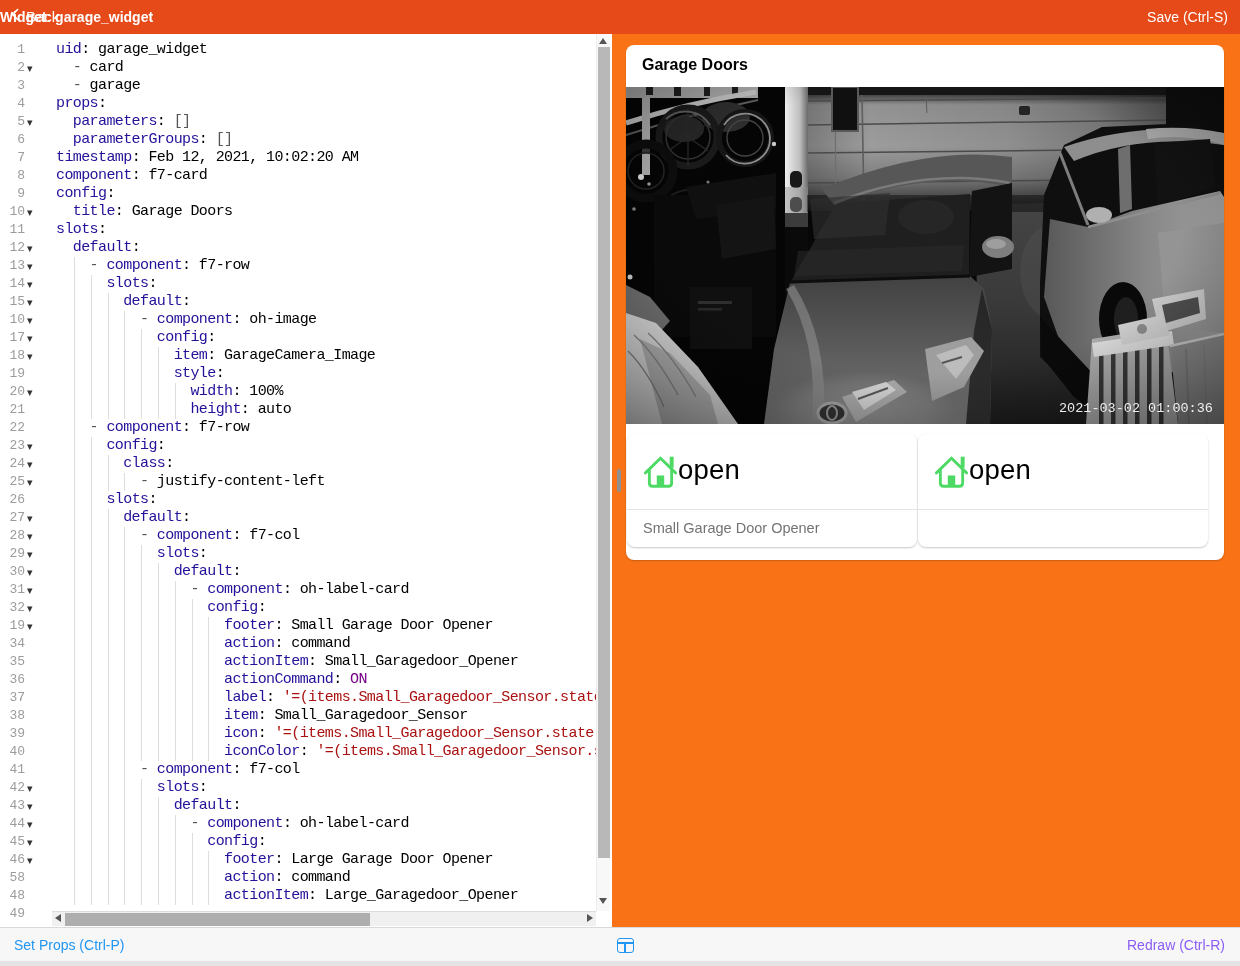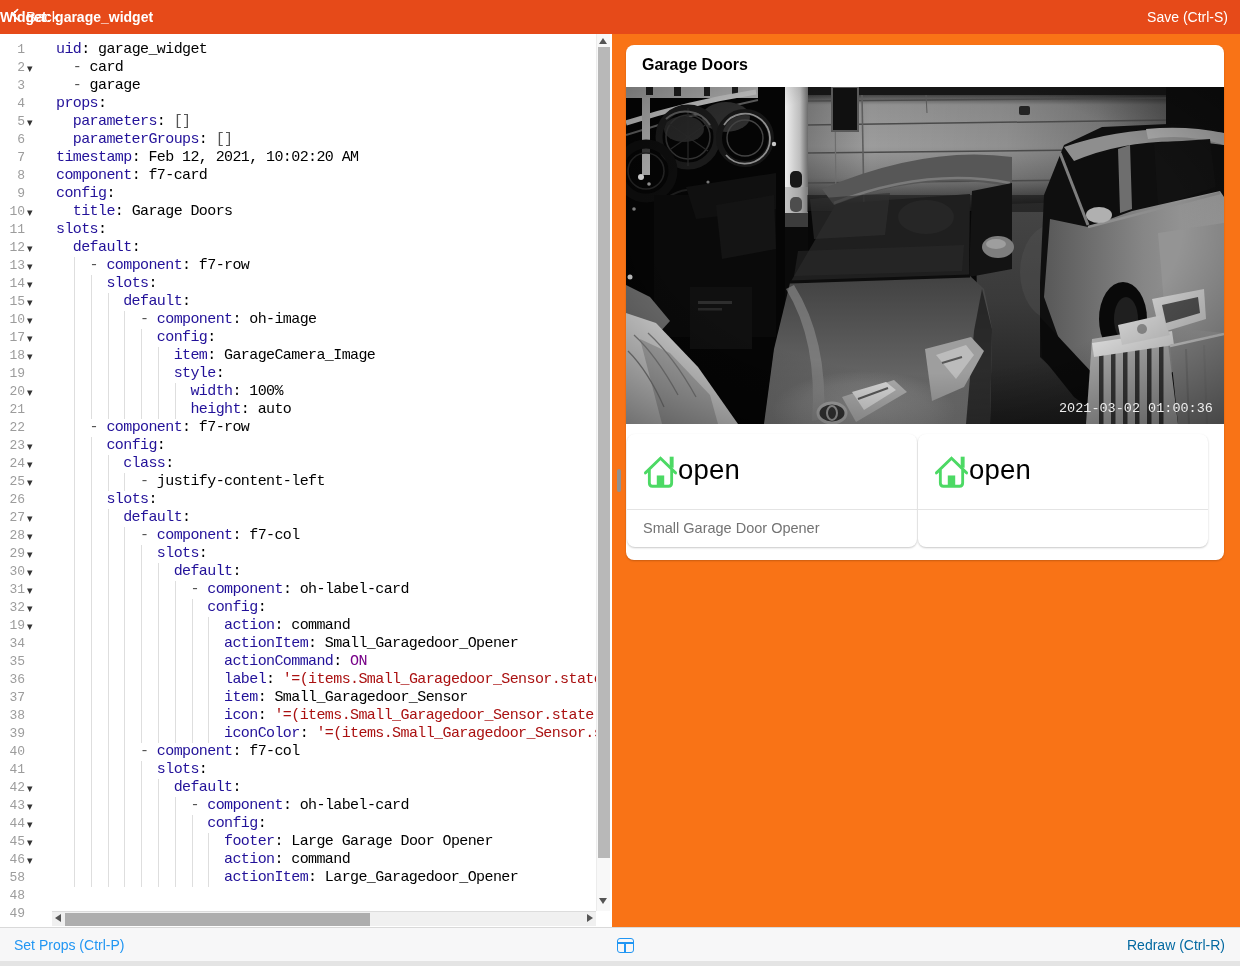--- a/index.html
+++ b/index.html
@@ -40,21 +40,21 @@
 .photo{position:absolute;left:0;top:42px;width:598px;height:339px;overflow:hidden}
 .lrow{position:absolute;left:0px;top:389px;width:598px;height:114px}
 .lcard{position:absolute;top:0;width:290px;height:113px;background:#fff;border-radius:8px;box-shadow:0 1px 2px rgba(0,0,0,.22)}
 .lcard.l{left:1px}.lcard.r{left:292px}
 .lcard .top{position:absolute;left:0;top:0;width:100%;height:76px;border-bottom:1px solid #e4e4e4;display:flex;align-items:center;padding:0 16px}
 .lcard .lbl{flex:1;text-align:left;font-size:27.5px;color:#000;letter-spacing:.2px;margin-top:-4px}
 .lcard .ftr{position:absolute;left:16px;top:76px;height:37px;line-height:36px;font-size:14.5px;color:#737373}
 
 .tbar{position:absolute;left:0;top:927px;width:1240px;height:34px;background:#f7f7f8;border-top:1px solid #d9d9d9}
 .tbar .lft{position:absolute;left:14px;top:0;line-height:34px;font-size:14px;color:#2196f3}
-.tbar .rgt{position:absolute;right:15px;top:0;line-height:34px;font-size:14px;color:#0369a1}
+.tbar .rgt{position:absolute;right:15px;top:0;line-height:34px;font-size:14px;color:#8b5cf6}
 .tbar .ico{position:absolute;left:617px;top:10px;width:17px;height:15px;border:1.8px solid #2196f3;border-radius:3px}
 .tbar .ico:before{content:"";position:absolute;left:0;right:0;top:3.2px;height:1.8px;background:#2196f3}
 .tbar .ico:after{content:"";position:absolute;left:6.2px;top:5px;bottom:0;width:1.8px;background:#2196f3}
 .strip{position:absolute;left:0;top:961px;width:1240px;height:5px;background:#e4e4e4}
 </style></head><body>
 <div class="nav">
     <span class="chev"></span>
     <span class="back">Back</span>
     <div class="title">Widget: garage_widget</div>
     <span class="save">Save (Ctrl-S)</span>
@@ -86,20 +86,21 @@
 <div class="cl" style="--gw:18.8px">      <i class="a">config</i>:</div>
 <div class="cl" style="--gw:35.6px">        <i class="a">class</i>:</div>
 <div class="cl" style="--gw:52.4px">          <i class="m">-</i> justify-content-left</div>
 <div class="cl" style="--gw:18.8px">      <i class="a">slots</i>:</div>
 <div class="cl" style="--gw:35.6px">        <i class="a">default</i>:</div>
 <div class="cl" style="--gw:52.4px">          <i class="m">-</i> <i class="a">component</i>: f7-col</div>
 <div class="cl" style="--gw:69.2px">            <i class="a">slots</i>:</div>
 <div class="cl" style="--gw:86.0px">              <i class="a">default</i>:</div>
 <div class="cl" style="--gw:102.8px">                <i class="m">-</i> <i class="a">component</i>: oh-label-card</div>
 <div class="cl" style="--gw:119.6px">                  <i class="a">config</i>:</div>
+<div class="cl" style="--gw:136.4px">                    <i class="a">footer</i>: Small Garage Door Opener</div>
 <div class="cl" style="--gw:136.4px">                    <i class="a">action</i>: command</div>
 <div class="cl" style="--gw:136.4px">                    <i class="a">actionItem</i>: Small_Garagedoor_Opener</div>
 <div class="cl" style="--gw:136.4px">                    <i class="a">actionCommand</i>: <i class="k">ON</i></div>
 <div class="cl" style="--gw:136.4px">                    <i class="a">label</i>: <i class="s">'=(items.Small_Garagedoor_Sensor.state === "OPEN") ? "open" '</i></div>
 <div class="cl" style="--gw:136.4px">                    <i class="a">item</i>: Small_Garagedoor_Sensor</div>
 <div class="cl" style="--gw:136.4px">                    <i class="a">icon</i>: <i class="s">'=(items.Small_Garagedoor_Sensor.state === "OPEN") ? "house"'</i></div>
 <div class="cl" style="--gw:136.4px">                    <i class="a">iconColor</i>: <i class="s">'=(items.Small_Garagedoor_Sensor.state === "OPEN") ? "gree"'</i></div>
 <div class="cl" style="--gw:52.4px">          <i class="m">-</i> <i class="a">component</i>: f7-col</div>
 <div class="cl" style="--gw:69.2px">            <i class="a">slots</i>:</div>
 <div class="cl" style="--gw:86.0px">              <i class="a">default</i>:</div>

